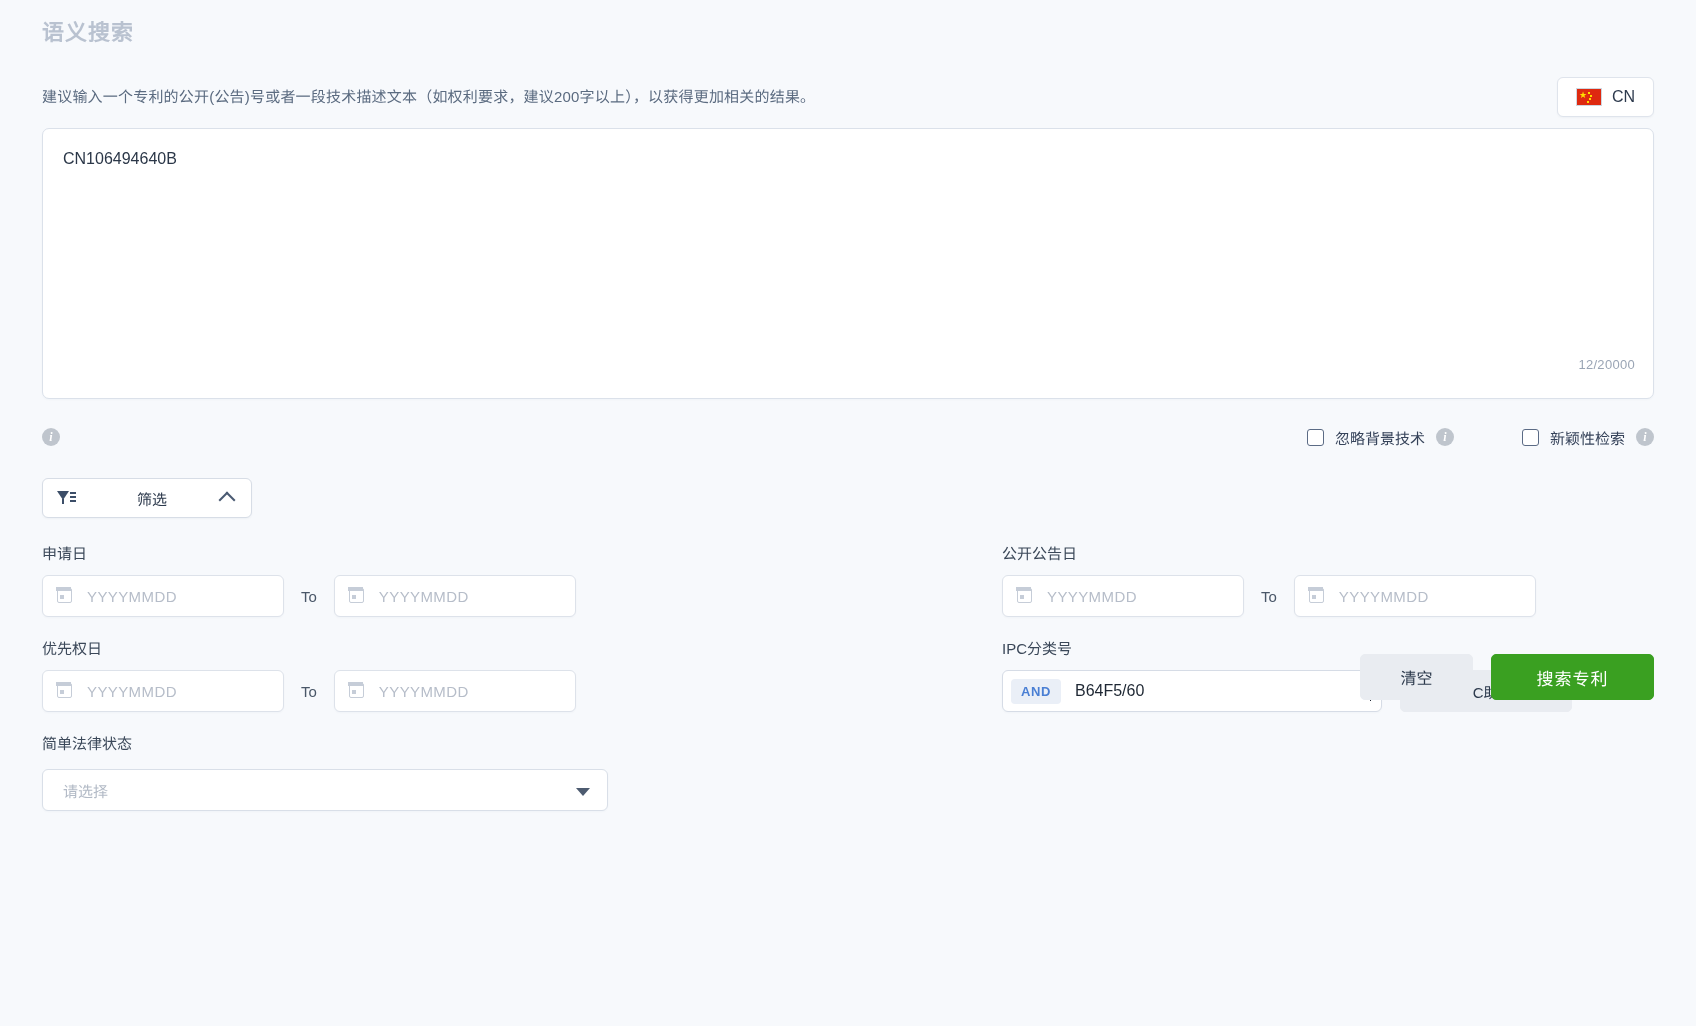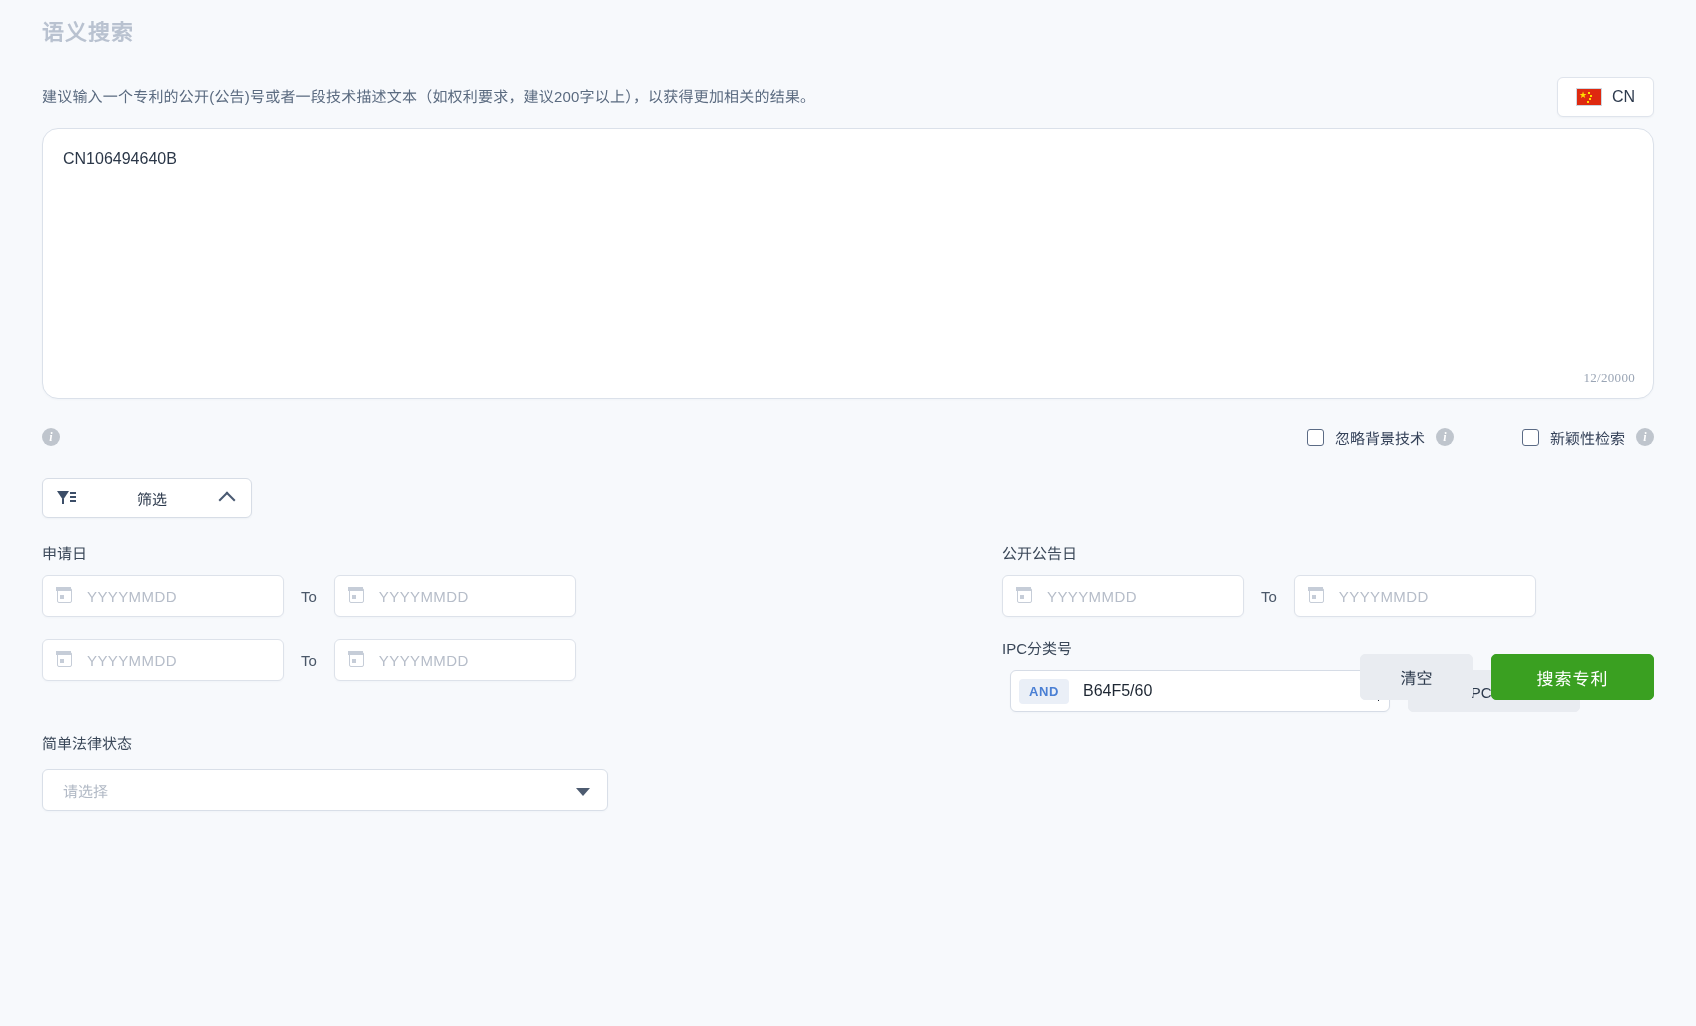--- a/index.html
+++ b/index.html
@@ -91,46 +91,45 @@
     color: #2d3a4d;
     font-weight: 400;
   }
 
   
   .textarea-wrap {
     position: relative;
     margin-top: 10px;
     background: #ffffff;
     border: 1px solid #dbe1ea;
-    border-radius: 16px;
+    border-radius: 7px;
     height: 271px;
     box-shadow: 0 1px 2px rgba(30,50,80,.03);
   }
   .textarea-field {
     width: 100%;
     height: 100%;
     border: 0;
     outline: none;
     resize: none;
     background: transparent;
     border-radius: 7px;
     padding: 18px 20px;
     font-family: "Liberation Sans", "DejaVu Sans", sans-serif;
     font-size: 16px;
     color: #2b3748;
     line-height: 24px;
   }
   .char-counter {
     position: absolute;
     right: 18px;
-    bottom: 12px;
+    bottom: 26px;
     font-size: 13px;
     color: #9aa5b5;
     letter-spacing: .3px;
-    font-family: Liberation Serif, serif;
   }
 
   
   .options-row {
     display: flex;
     align-items: center;
     justify-content: space-between;
     margin-top: 19px;
     height: 38px;
   }
@@ -362,21 +361,20 @@
   .ipc-input-box {
     width: 380px;
     height: 42px;
     background: #ffffff;
     border: 1px solid #d6dce6;
     border-radius: 6px;
     display: flex;
     align-items: center;
     padding: 0 10px 0 8px;
     box-shadow: 0 1px 2px rgba(30,50,80,.03);
-    margin-left: 8px;
   }
   .and-badge {
     background: #eaeff7;
     color: #4a7fd4;
     font-size: 13px;
     font-weight: 600;
     border-radius: 4px;
     padding: 5px 10px;
     letter-spacing: .6px;
     flex: none;
@@ -556,20 +554,21 @@
         </div>
         <span class="to-label">To</span>
         <div class="date-input">
           <span class="cal-icon"></span>
           <input type="text" placeholder="YYYYMMDD" style="">
         </div>
       </div>
     </div>
 
     <div class="field-group">
+      <div class="field-label">优先权日</div>
       <div class="date-range">
         <div class="date-input">
           <span class="cal-icon"></span>
           <input type="text" placeholder="YYYYMMDD" style="">
         </div>
         <span class="to-label">To</span>
         <div class="date-input">
           <span class="cal-icon"></span>
           <input type="text" placeholder="YYYYMMDD" style="">
         </div>

